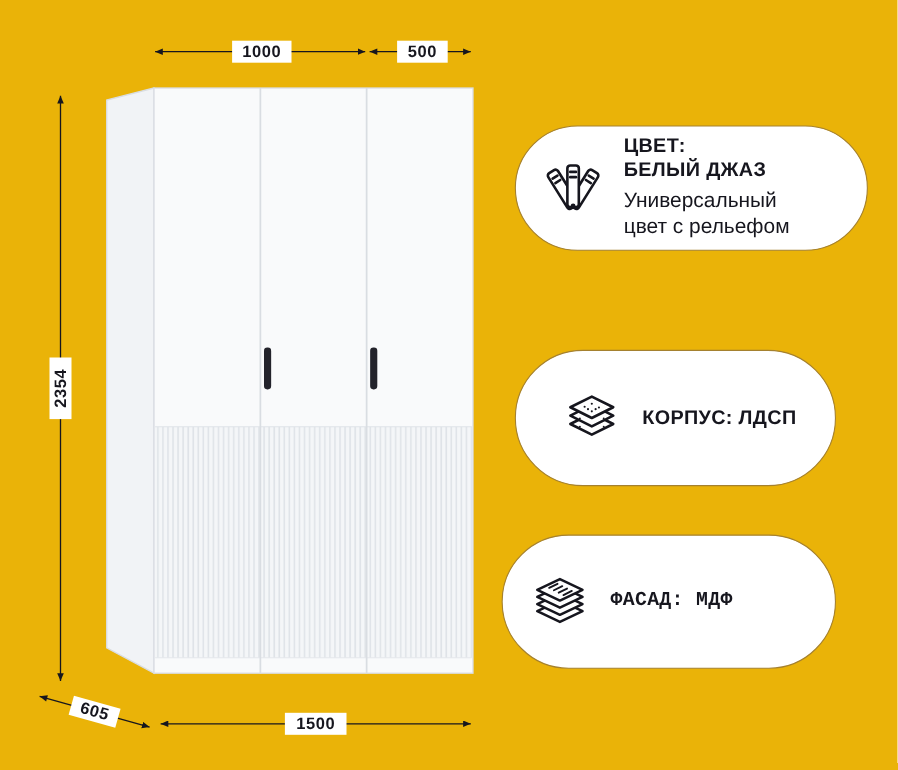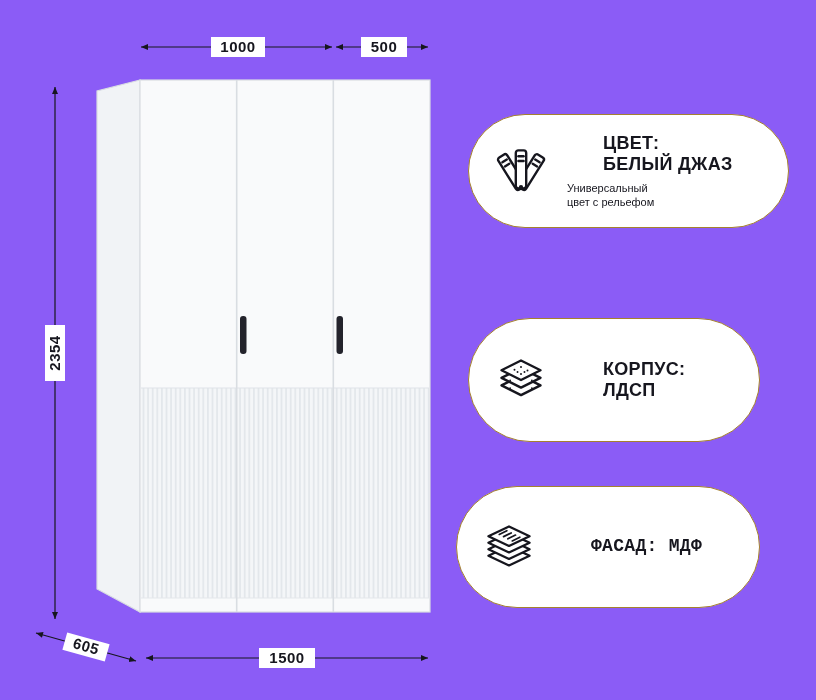--- a/index.html
+++ b/index.html
@@ -1,38 +1,38 @@
 <!DOCTYPE html>
 <html style="--accent: #A5812F; --text: #16161E;"><head>
 <meta charset="utf-8">
 <style>
   html,body{margin:0;padding:0;background:#ffffff;}
   .canvas{
-    position:relative;width:816px;height:700px;background:#8b5cf6;overflow:hidden;
+    position:relative;width:816px;height:700px;background:#eab308;overflow:hidden;
     font-family:"Liberation Sans",sans-serif;color:#16161E;
   }
   svg text.dim-label{
     font-family:"Liberation Sans",sans-serif;
     font-size:15px;font-weight:600;fill:#16161E;letter-spacing:.5px;
   }
   .badge{
     position:absolute;background:#fff;
     border:1.7px solid var(--accent,#A5812F);
     border-radius:999px;
     display:flex;align-items:center;gap:18px;
     padding:0 18px 0 24px;box-sizing:border-box;
   }
   .badge-icon{flex:0 0 56px;display:flex;align-items:center;justify-content:center;}
   .badge-text{display:flex;flex-direction:column;}
   .badge-title{
     font-weight:bold;font-size:18px;line-height:1.18;letter-spacing:.3px;
-    white-space:pre-line;color:var(--text,#16161E);margin-left:36px;
+    white-space:pre-line;color:var(--text,#16161E);
   }
   .badge-sub{
-    font-size:11px;line-height:1.28;margin-top:6px;white-space:pre-line;
+    font-size:19px;line-height:1.28;margin-top:6px;white-space:pre-line;
     color:var(--text,#16161E);
   }
   .b1{left:468px;top:114px;width:321px;height:114px;}
   .b2{left:468px;top:318px;width:292px;height:124px;justify-content:center;}
   .b3{left:456px;top:486px;width:304px;height:122px;font-family:Liberation Mono, monospace;}
 </style>
 </head>
 <body>
 
 <div class="canvas">

